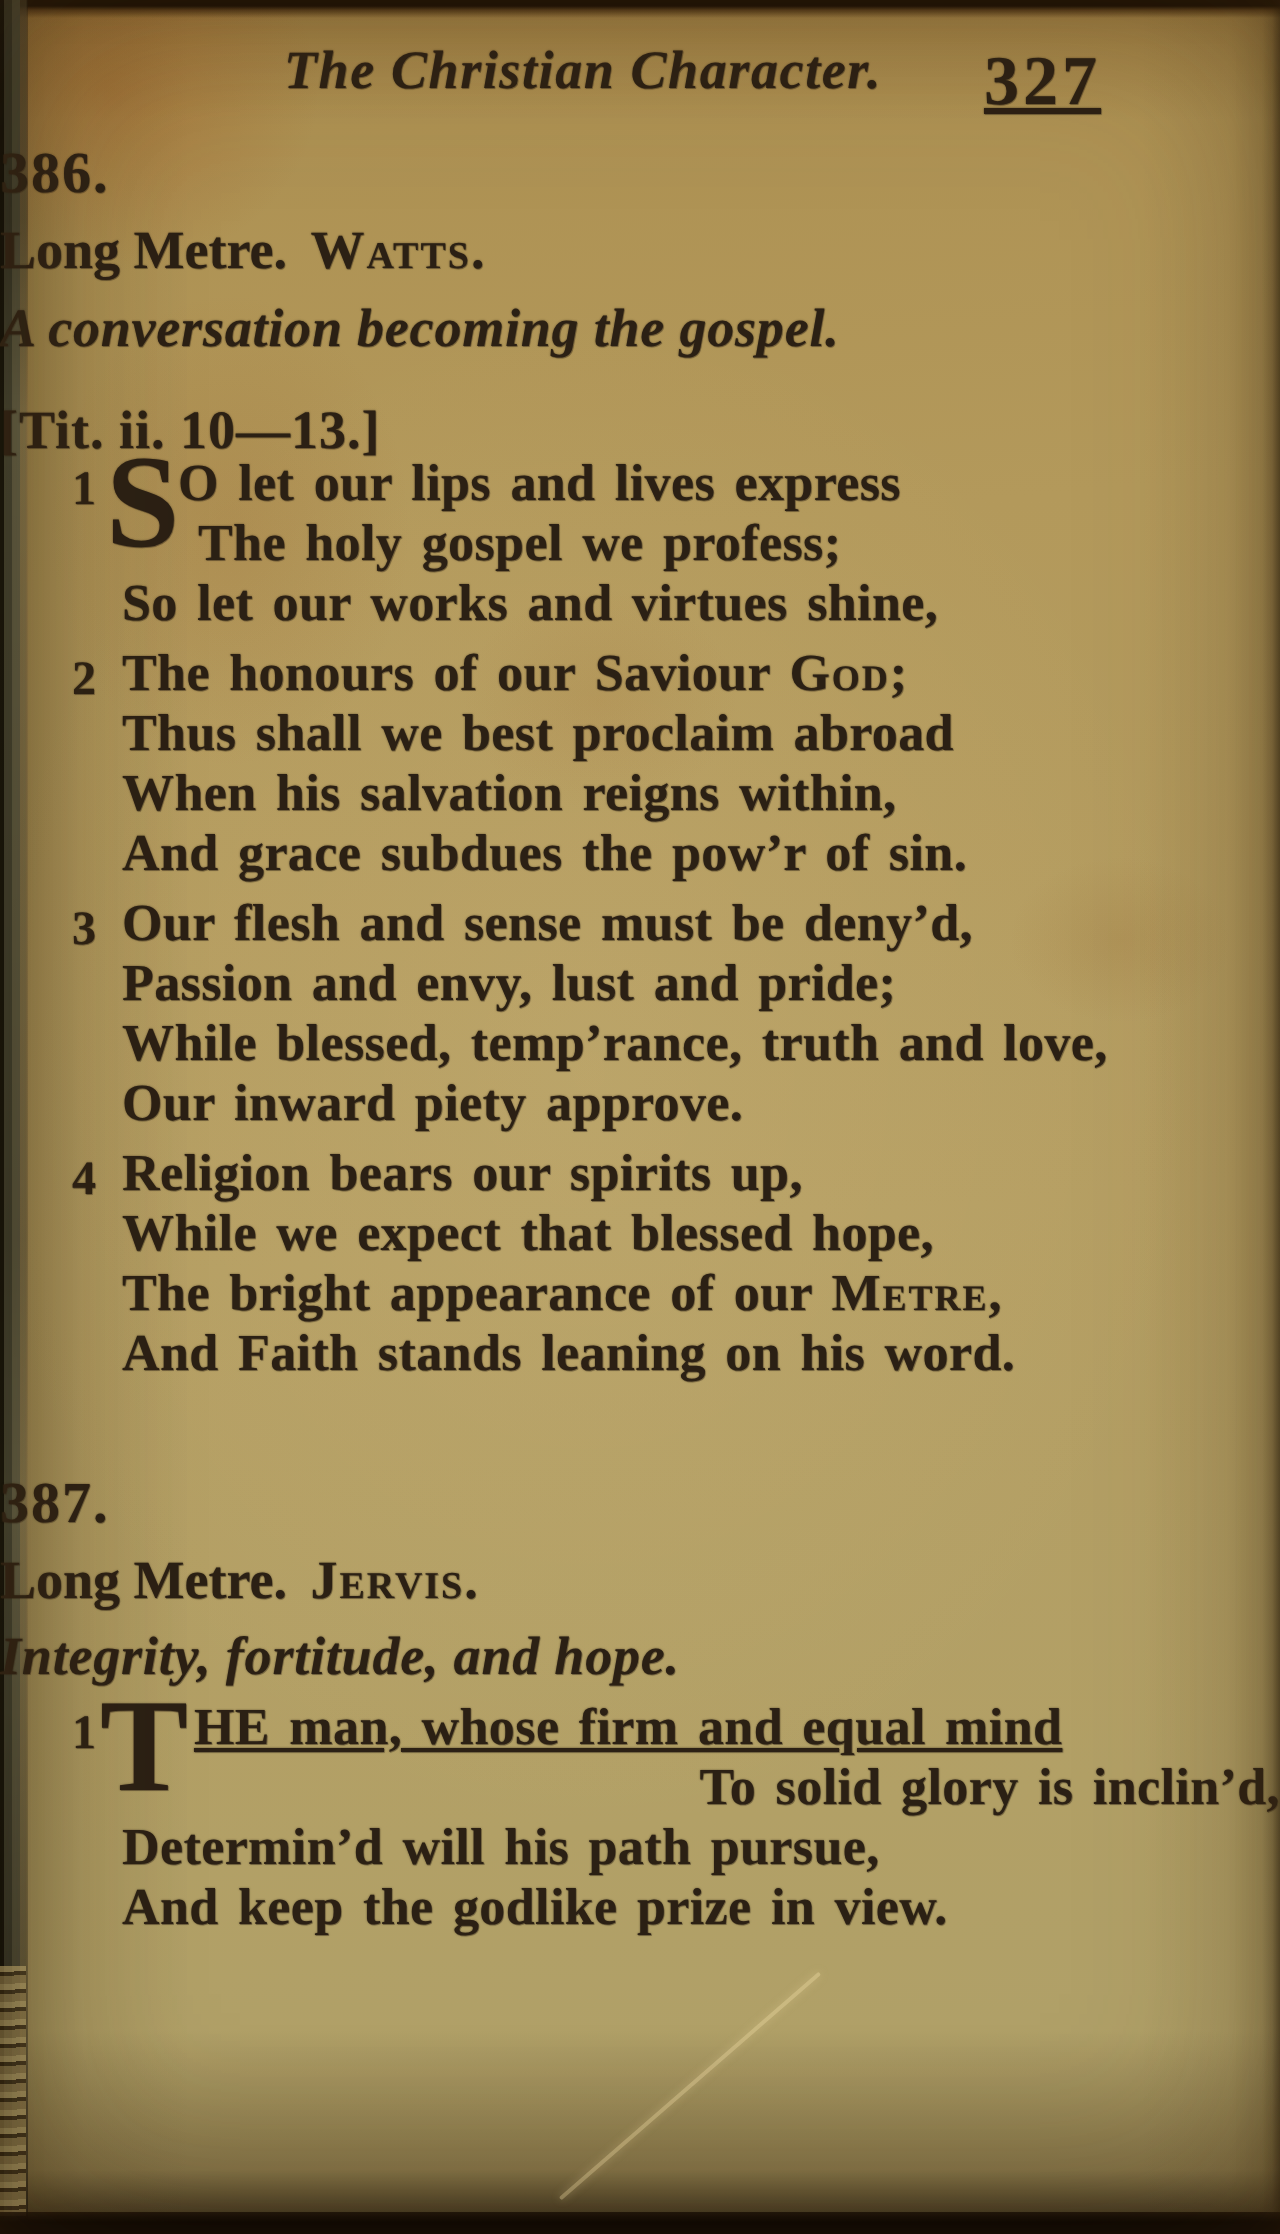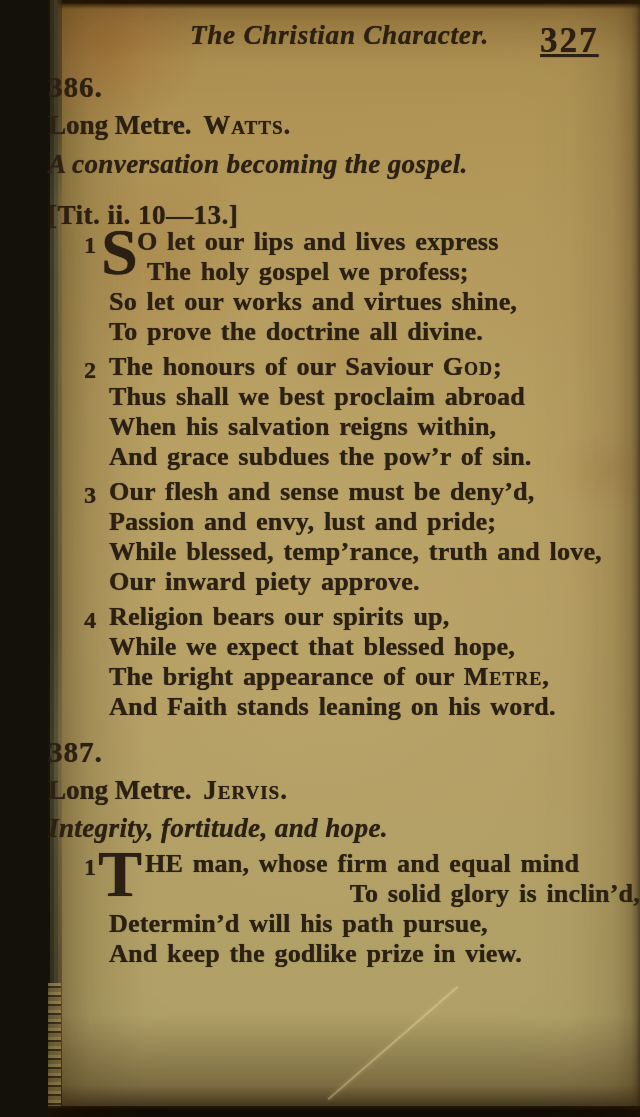--- a/index.html
+++ b/index.html
@@ -15,21 +15,20 @@
       radial-gradient(150px 130px at 55px 45px,  rgba(150,75,20,0.32), transparent 70%),
       radial-gradient(130px 170px at 115px 265px, rgba(140,80,30,0.16), transparent 70%),
       radial-gradient(100px 80px  at 300px 350px, rgba(150,85,30,0.10), transparent 70%),
       radial-gradient(80px 60px   at 560px 470px, rgba(130,75,25,0.12), transparent 70%),
       radial-gradient(420px 520px at 46% 48%,    rgba(255,240,190,0.09), transparent 75%),
       linear-gradient(90deg,  rgba(55,45,18,0.36), rgba(55,45,18,0.10) 42px, transparent 95px),
       linear-gradient(270deg, rgba(60,48,22,0.28), rgba(60,48,22,0.08) 26px, transparent 70px),
       linear-gradient(180deg, rgba(95,58,16,0.26), transparent 60px),
       linear-gradient(180deg, transparent 1015px, rgba(45,28,8,0.35) 1085px, rgba(20,12,4,0.78) 1112px),
       linear-gradient(175deg, #ac8f50 0%, #b3995b 25%, #b59e62 55%, #b2a066 80%, #aea069 100%);
-    margin-left: 48px;
   }
   .page::after {
     content:""; position:absolute; inset:0; pointer-events:none; z-index:5;
     box-shadow: inset 0 0 100px rgba(80,50,15,0.30), inset 0 0 22px rgba(60,40,12,0.22);
   }
   .edge-top {
     position:absolute; top:0; left:0; right:0; height:9px; z-index:2;
     background:linear-gradient(180deg,#170e04 0 3px, rgba(60,38,14,0.75) 5px, rgba(90,60,25,0) 100%);
   }
   .edge-left {
@@ -87,21 +86,21 @@
   .vlines { margin-left:61px; position:relative; }
   .vline {
     font-weight:bold; font-size:26px; line-height:30px;
     letter-spacing:0.2px; word-spacing:3px; white-space:nowrap;
   }
   .dropcap { position:absolute; font-weight:bold; font-size:66px; line-height:1; }
   .dv-S .dropcap { left:-8px;  top:-8px; }
   .dv-T .dropcap { left:-11px; top:-8px; }
   .dv-S .dcl1 { padding-left:28px; }
   .dv-S .dcl2 { padding-left:38px; }
-  .dv-T .dcl1 { padding-left:36px; }
+  .dv-T .dcl1 { padding-left:36px;text-decoration:underline; }
   .dv-T .dcl2 { padding-left:45px;text-align:right; }
 </style>
 </head>
 <body>
 
 <div class="page">
   <div class="edge-top"></div>
   <div class="edge-left"></div>
   <div class="page-stack-edge"></div>
   <div class="edge-right"></div>
@@ -121,21 +120,20 @@
     <div class="cblock subject subject-1 ink">A conversation becoming the gospel.</div>
     <div class="cblock scripture ink">[Tit. ii. 10—13.]</div>
     <div class="verses verses-0 ink" id="verses-0">
         <div class="verse dropcap-verse dv-S">
           <span class="vnum">1</span>
           <div class="vlines">
             <span class="dropcap">S</span>
             <div class="vline dcl1"><span>O let our lips and lives express</span></div>
             <div class="vline dcl2"><span>The holy gospel we profess;</span></div>
             <div class="vline"><span>So let our works and virtues shine,</span></div>
-            <div class="vline"><span>To prove the doctrine all divine.</span></div>
           </div>
         </div>
         <div class="verse">
           <span class="vnum">2</span>
           <div class="vlines">
             <div class="vline"><span>The honours of our Saviour </span><span class="sc">God</span><span>;</span></div>
             <div class="vline"><span>Thus shall we best proclaim abroad</span></div>
             <div class="vline"><span>When his salvation reigns within,</span></div>
             <div class="vline"><span>And grace subdues the pow’r of sin.</span></div>
           </div>

